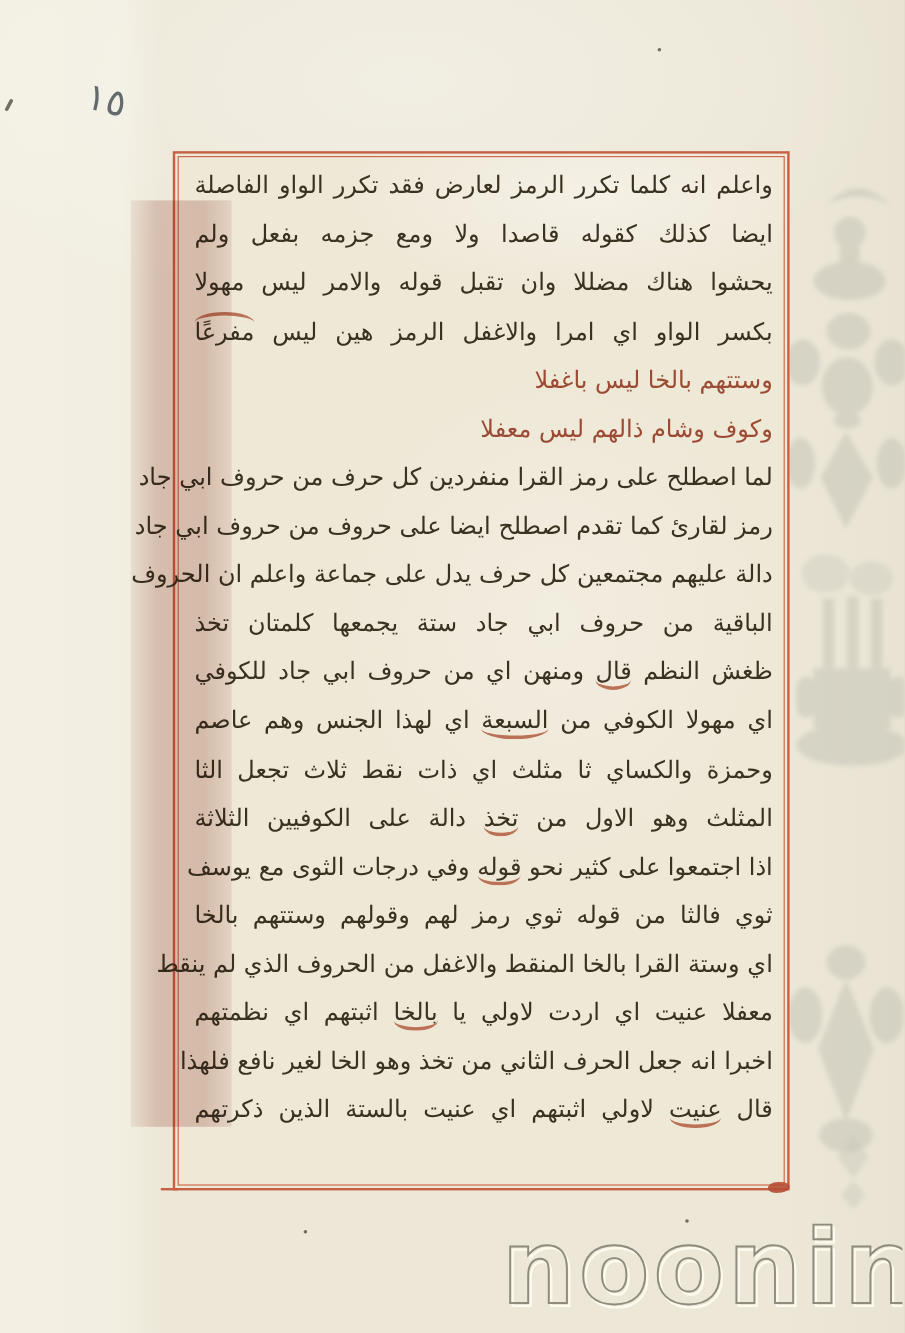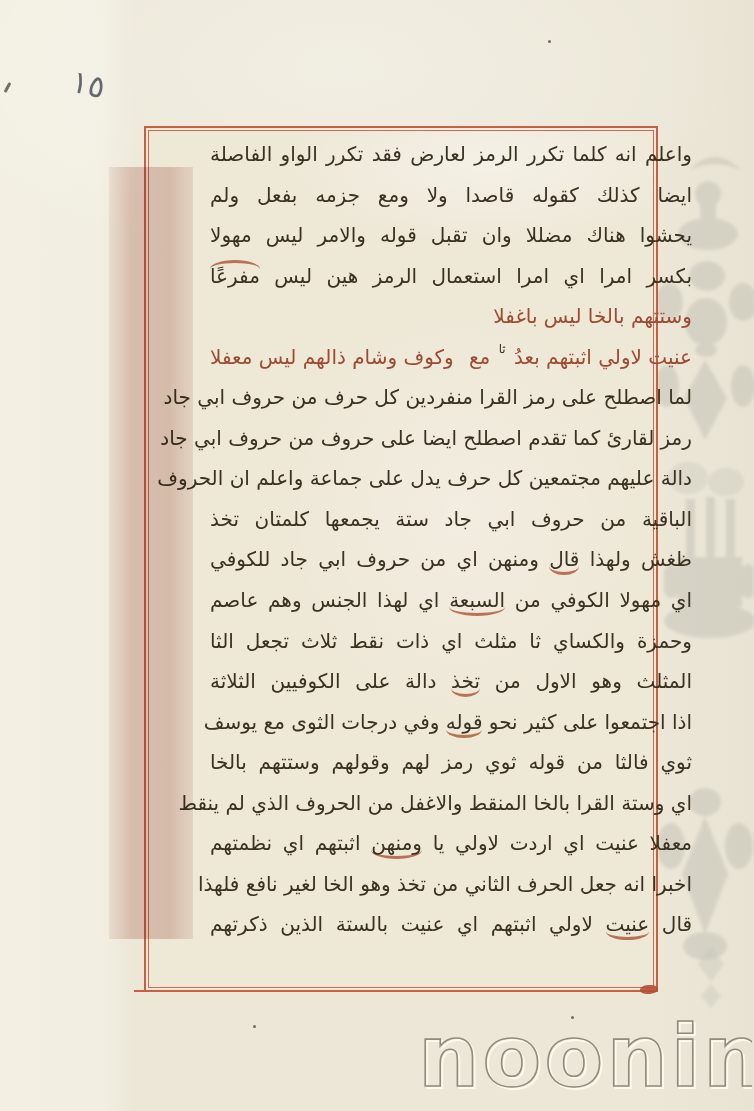--- a/index.html
+++ b/index.html
@@ -21,21 +21,21 @@
   }
   .frame::before{
     content:""; position:absolute; inset:2px; border:1px solid #cf6a4e; pointer-events:none;
   }
   .corner-blob{position:absolute; left:494px; top:857px; width:18px; height:9px;
     background:#b44f35; border-radius:45%; transform:rotate(-4deg); opacity:.9;}
   .overshoot{position:absolute; left:-12px; bottom:-2px; width:14px; height:2px; background:#c75f43;}
   
   .ms-text{
     position:absolute; left:162px; top:134px; width:482px;
-    direction:rtl; color:#3a3221; font-size:20px; font-weight:500;margin-left:48px;
+    direction:rtl; color:#3a3221; font-size:20px; font-weight:500;
   }
   .ms-line{
     height:40.55px; line-height:40.55px; white-space:nowrap;
     text-align:justify; text-align-last:justify; overflow:visible;
   }
   .ms-line.verse{display:flex; justify-content:space-between; text-align:right; text-align-last:auto;}
   .red-ink{color:#9c4a31;}
   .sup{font-size:12px; position:relative; top:-11px; color:#3a3221; margin:0 2px;}
   .r-under{border-bottom:3px solid rgba(174,83,52,.8); border-radius:0 0 50% 50%/0 0 9px 9px; padding-bottom:1px;}
   .r-over{border-top:3px solid rgba(174,83,52,.8); border-radius:50% 50% 0 0/9px 9px 0 0; padding-top:1px;}
@@ -133,40 +133,39 @@
 
   <div class="frame">
     <div class="corner-blob"></div>
     <div class="overshoot"></div>
   </div>
 
   <div class="ms-text">
       <div class="ms-line"><span>واعلم انه كلما تكرر الرمز لعارض فقد تكرر الواو الفاصلة</span> </div>
       <div class="ms-line"><span>ايضا كذلك كقوله قاصدا ولا ومع جزمه بفعل ولم</span> </div>
       <div class="ms-line"><span>يحشوا هناك مضللا وان تقبل قوله والامر ليس مهولا</span> </div>
-      <div class="ms-line"><span>بكسر امرا اي امرا استعمال الرمز هين ليس</span> <span class="r-over">مفرعًا</span> </div>
+      <div class="ms-line"><span>بكسر الواو اي امرا والاغفل الرمز هين ليس</span> <span class="r-over">مفرعًا</span> </div>
       <div class="ms-line verse">
         <span><span class="red-ink">وستتهم بالخا ليس باغفلا</span> </span>
       </div>
       <div class="ms-line verse">
-        <span><span class="red-ink">عنيت لاولي اثبتهم بعدُ</span> <span class="sup">ثا</span> <span class="red-ink">مع</span> </span>
         <span><span class="red-ink">وكوف وشام ذالهم ليس معفلا</span> </span>
       </div>
       <div class="ms-line"><span>لما اصطلح على رمز القرا منفردين كل حرف من حروف ابي جاد</span> </div>
       <div class="ms-line"><span>رمز لقارئ كما تقدم اصطلح ايضا على حروف من حروف ابي جاد</span> </div>
       <div class="ms-line"><span>دالة عليهم مجتمعين كل حرف يدل على جماعة واعلم ان الحروف</span> </div>
       <div class="ms-line"><span>الباقية من حروف ابي جاد ستة يجمعها كلمتان تخذ</span> </div>
-      <div class="ms-line"><span>ظغش ولهذا</span> <span class="r-under">قال</span> <span>ومنهن اي من حروف ابي جاد للكوفي</span> </div>
+      <div class="ms-line"><span>ظغش النظم</span> <span class="r-under">قال</span> <span>ومنهن اي من حروف ابي جاد للكوفي</span> </div>
       <div class="ms-line"><span>اي مهولا الكوفي من</span> <span class="r-under">السبعة</span> <span>اي لهذا الجنس وهم عاصم</span> </div>
       <div class="ms-line"><span>وحمزة والكساي ثا مثلث اي ذات نقط ثلاث تجعل الثا</span> </div>
       <div class="ms-line"><span>المثلث وهو الاول من</span> <span class="r-under">تخذ</span> <span>دالة على الكوفيين الثلاثة</span> </div>
       <div class="ms-line"><span>اذا اجتمعوا على كثير نحو</span> <span class="r-under">قوله</span> <span>وفي درجات الثوى مع يوسف</span> </div>
       <div class="ms-line"><span>ثوي فالثا من قوله ثوي رمز لهم وقولهم وستتهم بالخا</span> </div>
       <div class="ms-line"><span>اي وستة القرا بالخا المنقط والاغفل من الحروف الذي لم ينقط</span> </div>
-      <div class="ms-line"><span>معفلا عنيت اي اردت لاولي يا</span> <span class="r-under">ومنهن</span> <span>اثبتهم اي نظمتهم</span> </div>
+      <div class="ms-line"><span>معفلا عنيت اي اردت لاولي يا</span> <span class="r-under">بالخا</span> <span>اثبتهم اي نظمتهم</span> </div>
       <div class="ms-line"><span>اخبرا انه جعل الحرف الثاني من تخذ وهو الخا لغير نافع فلهذا</span> </div>
       <div class="ms-line"><span>قال</span> <span class="r-under">عنيت</span> <span>لاولي اثبتهم اي عنيت بالستة الذين ذكرتهم</span> </div>
     </div>
 
   <div class="pink-strip"></div>
 
   <div class="wm">
     <svg width="344" height="109" viewBox="0 0 344 109">
       <text x="10" y="84" font-family="DejaVu Sans, sans-serif" font-size="86" font-weight="bold" letter-spacing="3" fill="none" stroke="#fffdf0" stroke-width="1.8" opacity="0.9" transform="translate(2,2)">noonin</text>
       <text x="10" y="84" font-family="DejaVu Sans, sans-serif" font-size="86" font-weight="bold" letter-spacing="3" fill="none" stroke="#8f8b7d" stroke-width="1.6">noonin</text>

